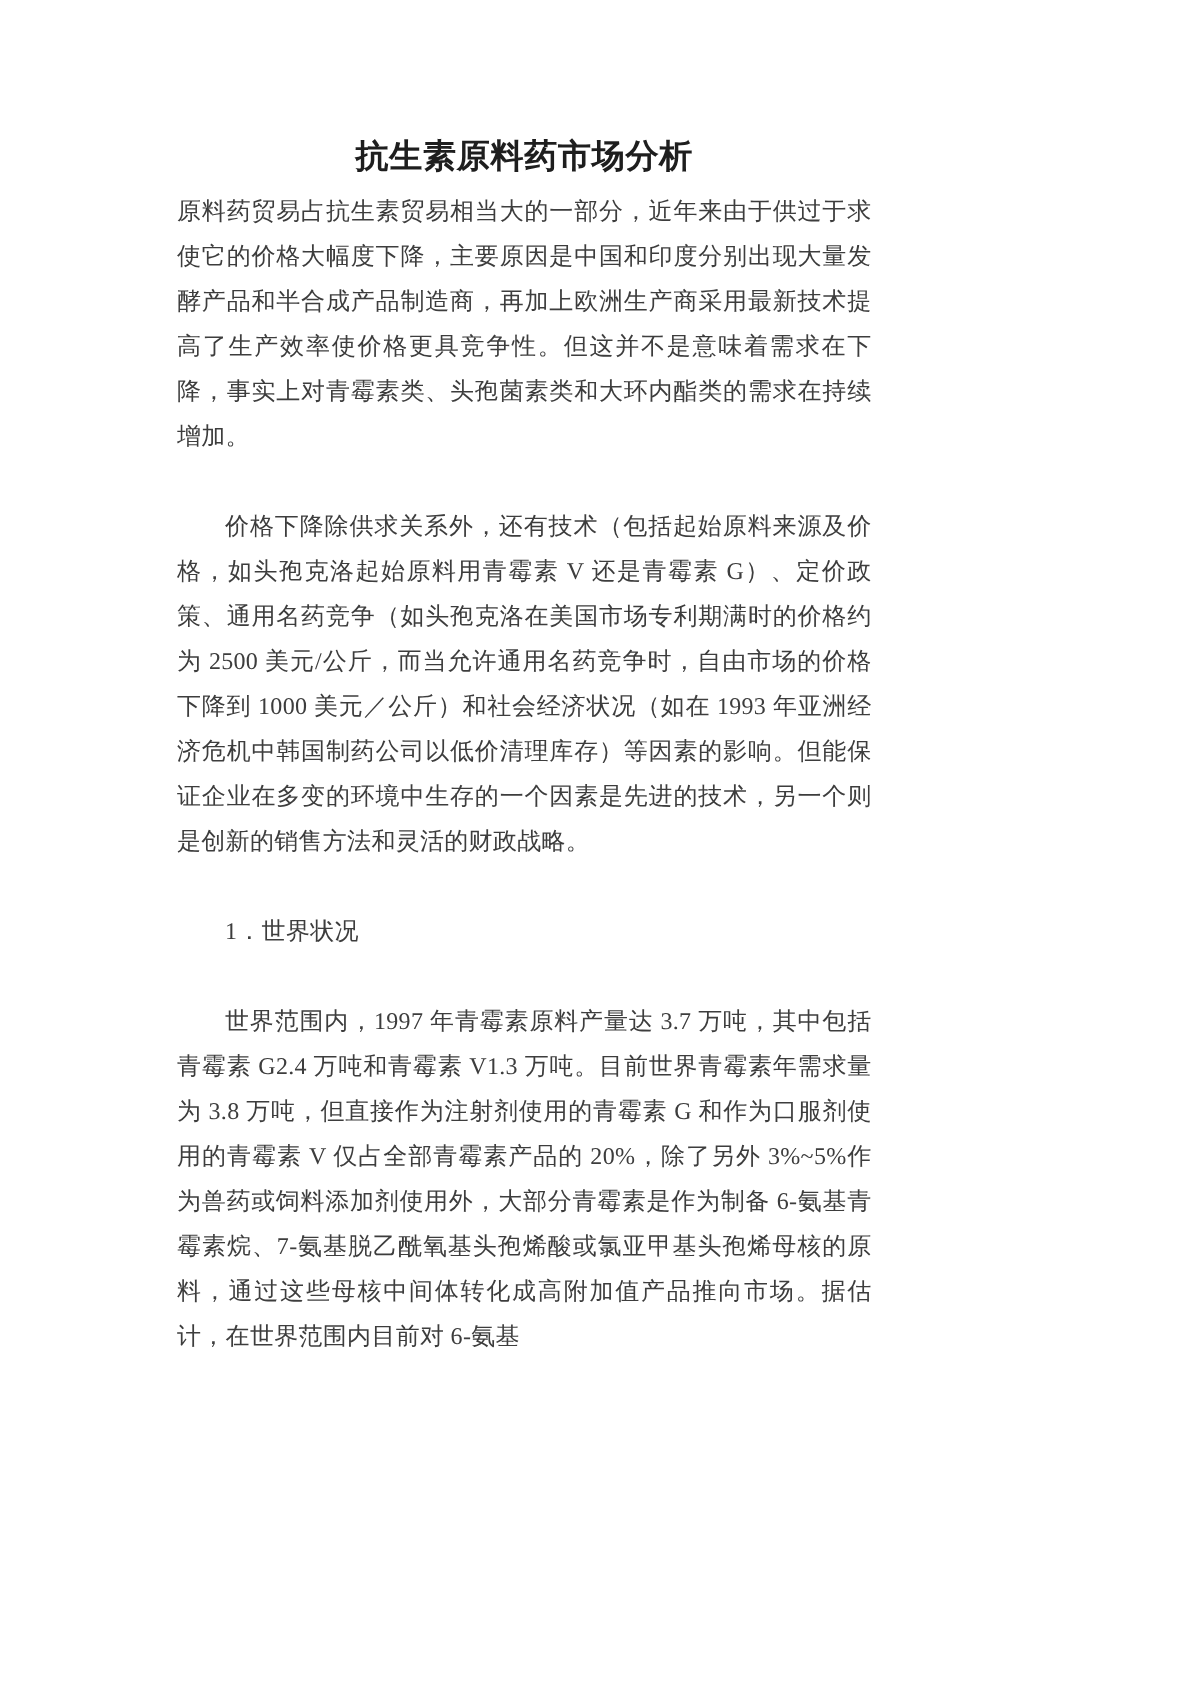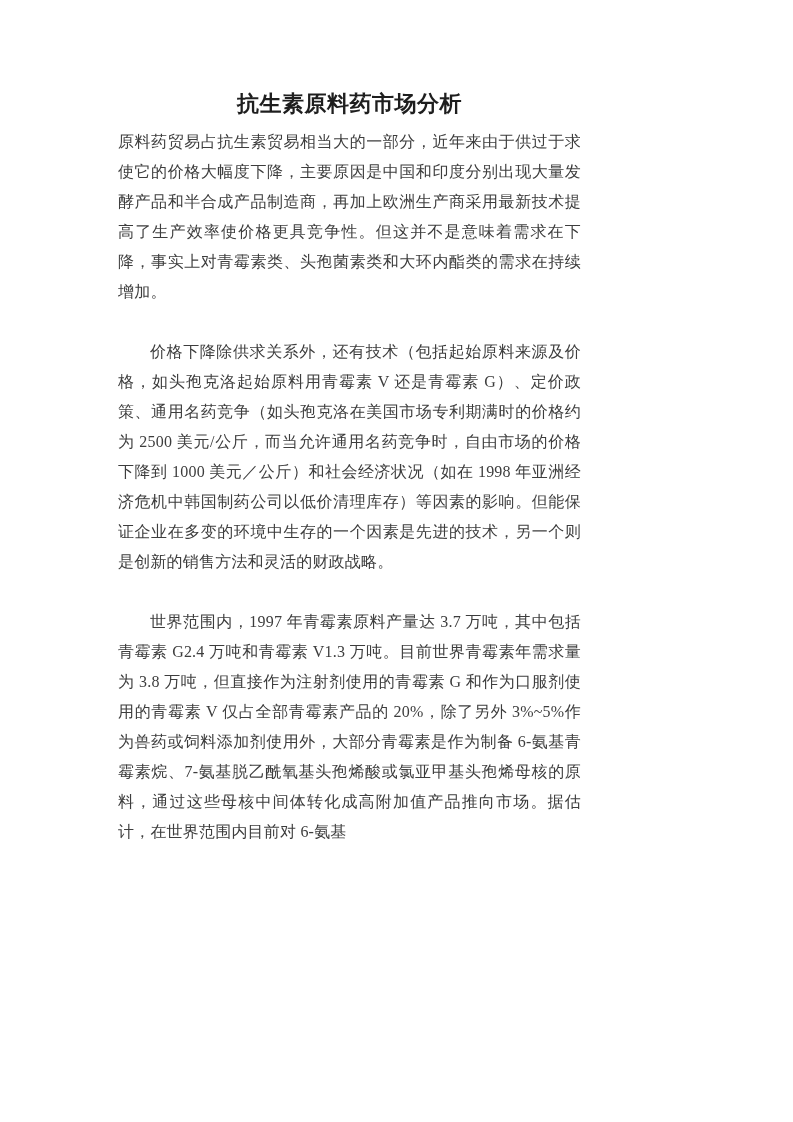--- a/index.html
+++ b/index.html
@@ -48,18 +48,19 @@
 </style>
 </head>
 <body>
 
 <div class="page">
   <h1 class="doc-title">抗生素原料药市场分析</h1>
 
   <p class="para">原料药贸易占抗生素贸易相当大的一部分，近年来由于供过于求使它的价格大幅度下降，主要原因是中国和印度分别出现大量发酵产品和半合成产品制造商，再加上欧洲生产商采用最新技术提高了生产效率使价格更具竞争性。但这并不是意味着需求在下降，事实上对青霉素类、头孢菌素类和大环内酯类的需求在持续增加。</p>
 
 
-  <p class="para indent">价格下降除供求关系外，还有技术（包括起始原料来源及价格，如头孢克洛起始原料用青霉素 V 还是青霉素 G）、定价政策、通用名药竞争（如头孢克洛在美国市场专利期满时的价格约为 2500 美元/公斤，而当允许通用名药竞争时，自由市场的价格下降到 1000 美元／公斤）和社会经济状况（如在 1998 年亚洲经济危机中韩国制药公司以低价清理库存）等因素的影响。但能保证企业在多变的环境中生存的一个因素是先进的技术，另一个则是创新的销售方法和灵活的财政战略。</p>
+  <p class="para indent">价格下降除供求关系外，还有技术（包括起始原料来源及价格，如头孢克洛起始原料用青霉素 V 还是青霉素 G）、定价政策、通用名药竞争（如头孢克洛在美国市场专利期满时的价格约为 2500 美元/公斤，而当允许通用名药竞争时，自由市场的价格下降到 1000 美元／公斤）和社会经济状况（如在 1993 年亚洲经济危机中韩国制药公司以低价清理库存）等因素的影响。但能保证企业在多变的环境中生存的一个因素是先进的技术，另一个则是创新的销售方法和灵活的财政战略。</p>
 
 
+  <p class="para indent">1．世界状况</p>
 
   <p class="para indent">世界范围内，1997 年青霉素原料产量达 3.7 万吨，其中包括青霉素 G2.4 万吨和青霉素 V1.3 万吨。目前世界青霉素年需求量为 3.8 万吨，但直接作为注射剂使用的青霉素 G 和作为口服剂使用的青霉素 V 仅占全部青霉素产品的 20%，除了另外 3%~5%作为兽药或饲料添加剂使用外，大部分青霉素是作为制备 6-氨基青霉素烷、7-氨基脱乙酰氧基头孢烯酸或氯亚甲基头孢烯母核的原料，通过这些母核中间体转化成高附加值产品推向市场。据估计，在世界范围内目前对 6-氨基</p>
 </div>
 
 </body></html>

